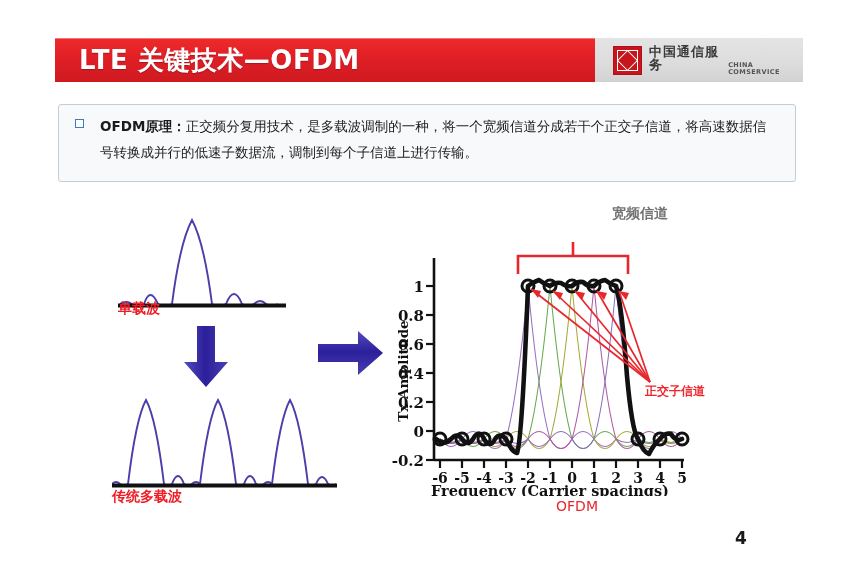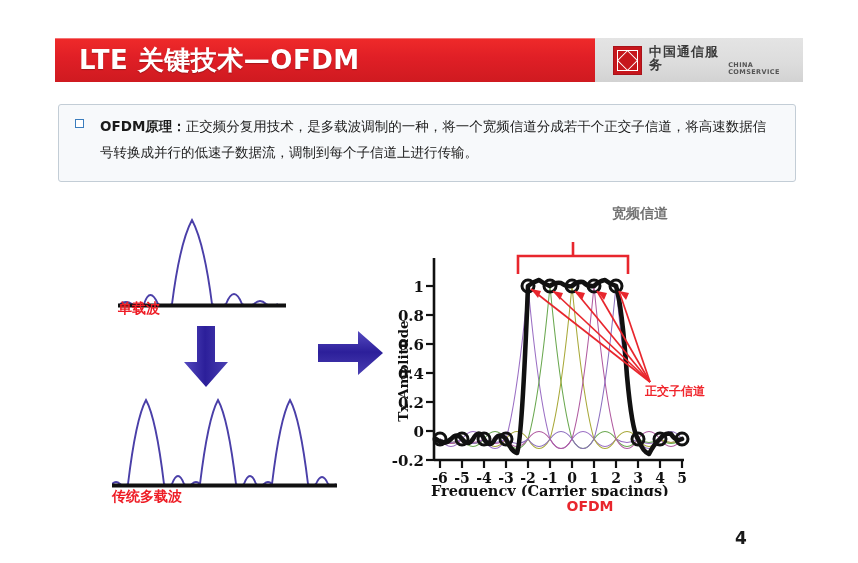--- a/index.html
+++ b/index.html
@@ -97,22 +97,22 @@
   }
   .lbl-single{left:118px;top:300px;width:210px;}
   .lbl-multi{left:112px;top:488px;width:225px;}
 
   .arrow-down{position:absolute;left:183px;top:326px;}
   .arrow-right{position:absolute;left:318px;top:330px;}
 
   
   .chart{position:absolute;left:392px;top:196px;width:300px;height:300px;}
   .chart-caption{
-    position:absolute;left:490px;top:498px;width:200px;text-align:center;
-    color:#e8262d;font-weight:bold;font-size:14px;
+    position:absolute;left:477px;top:498px;width:200px;text-align:center;
+    color:#e8262d;font-weight:normal;font-size:14px;
   }
   .bracket-label{
     position:absolute;left:498px;top:205px;width:170px;text-align:right;
     color:#737373;font-weight:bold;font-size:14px;
   }
   .sub-label{
     position:absolute;left:640px;top:380px;width:70px;
     color:#f0242b;font-weight:bold;font-size:12px;line-height:23px;text-align:center;
   }
 

